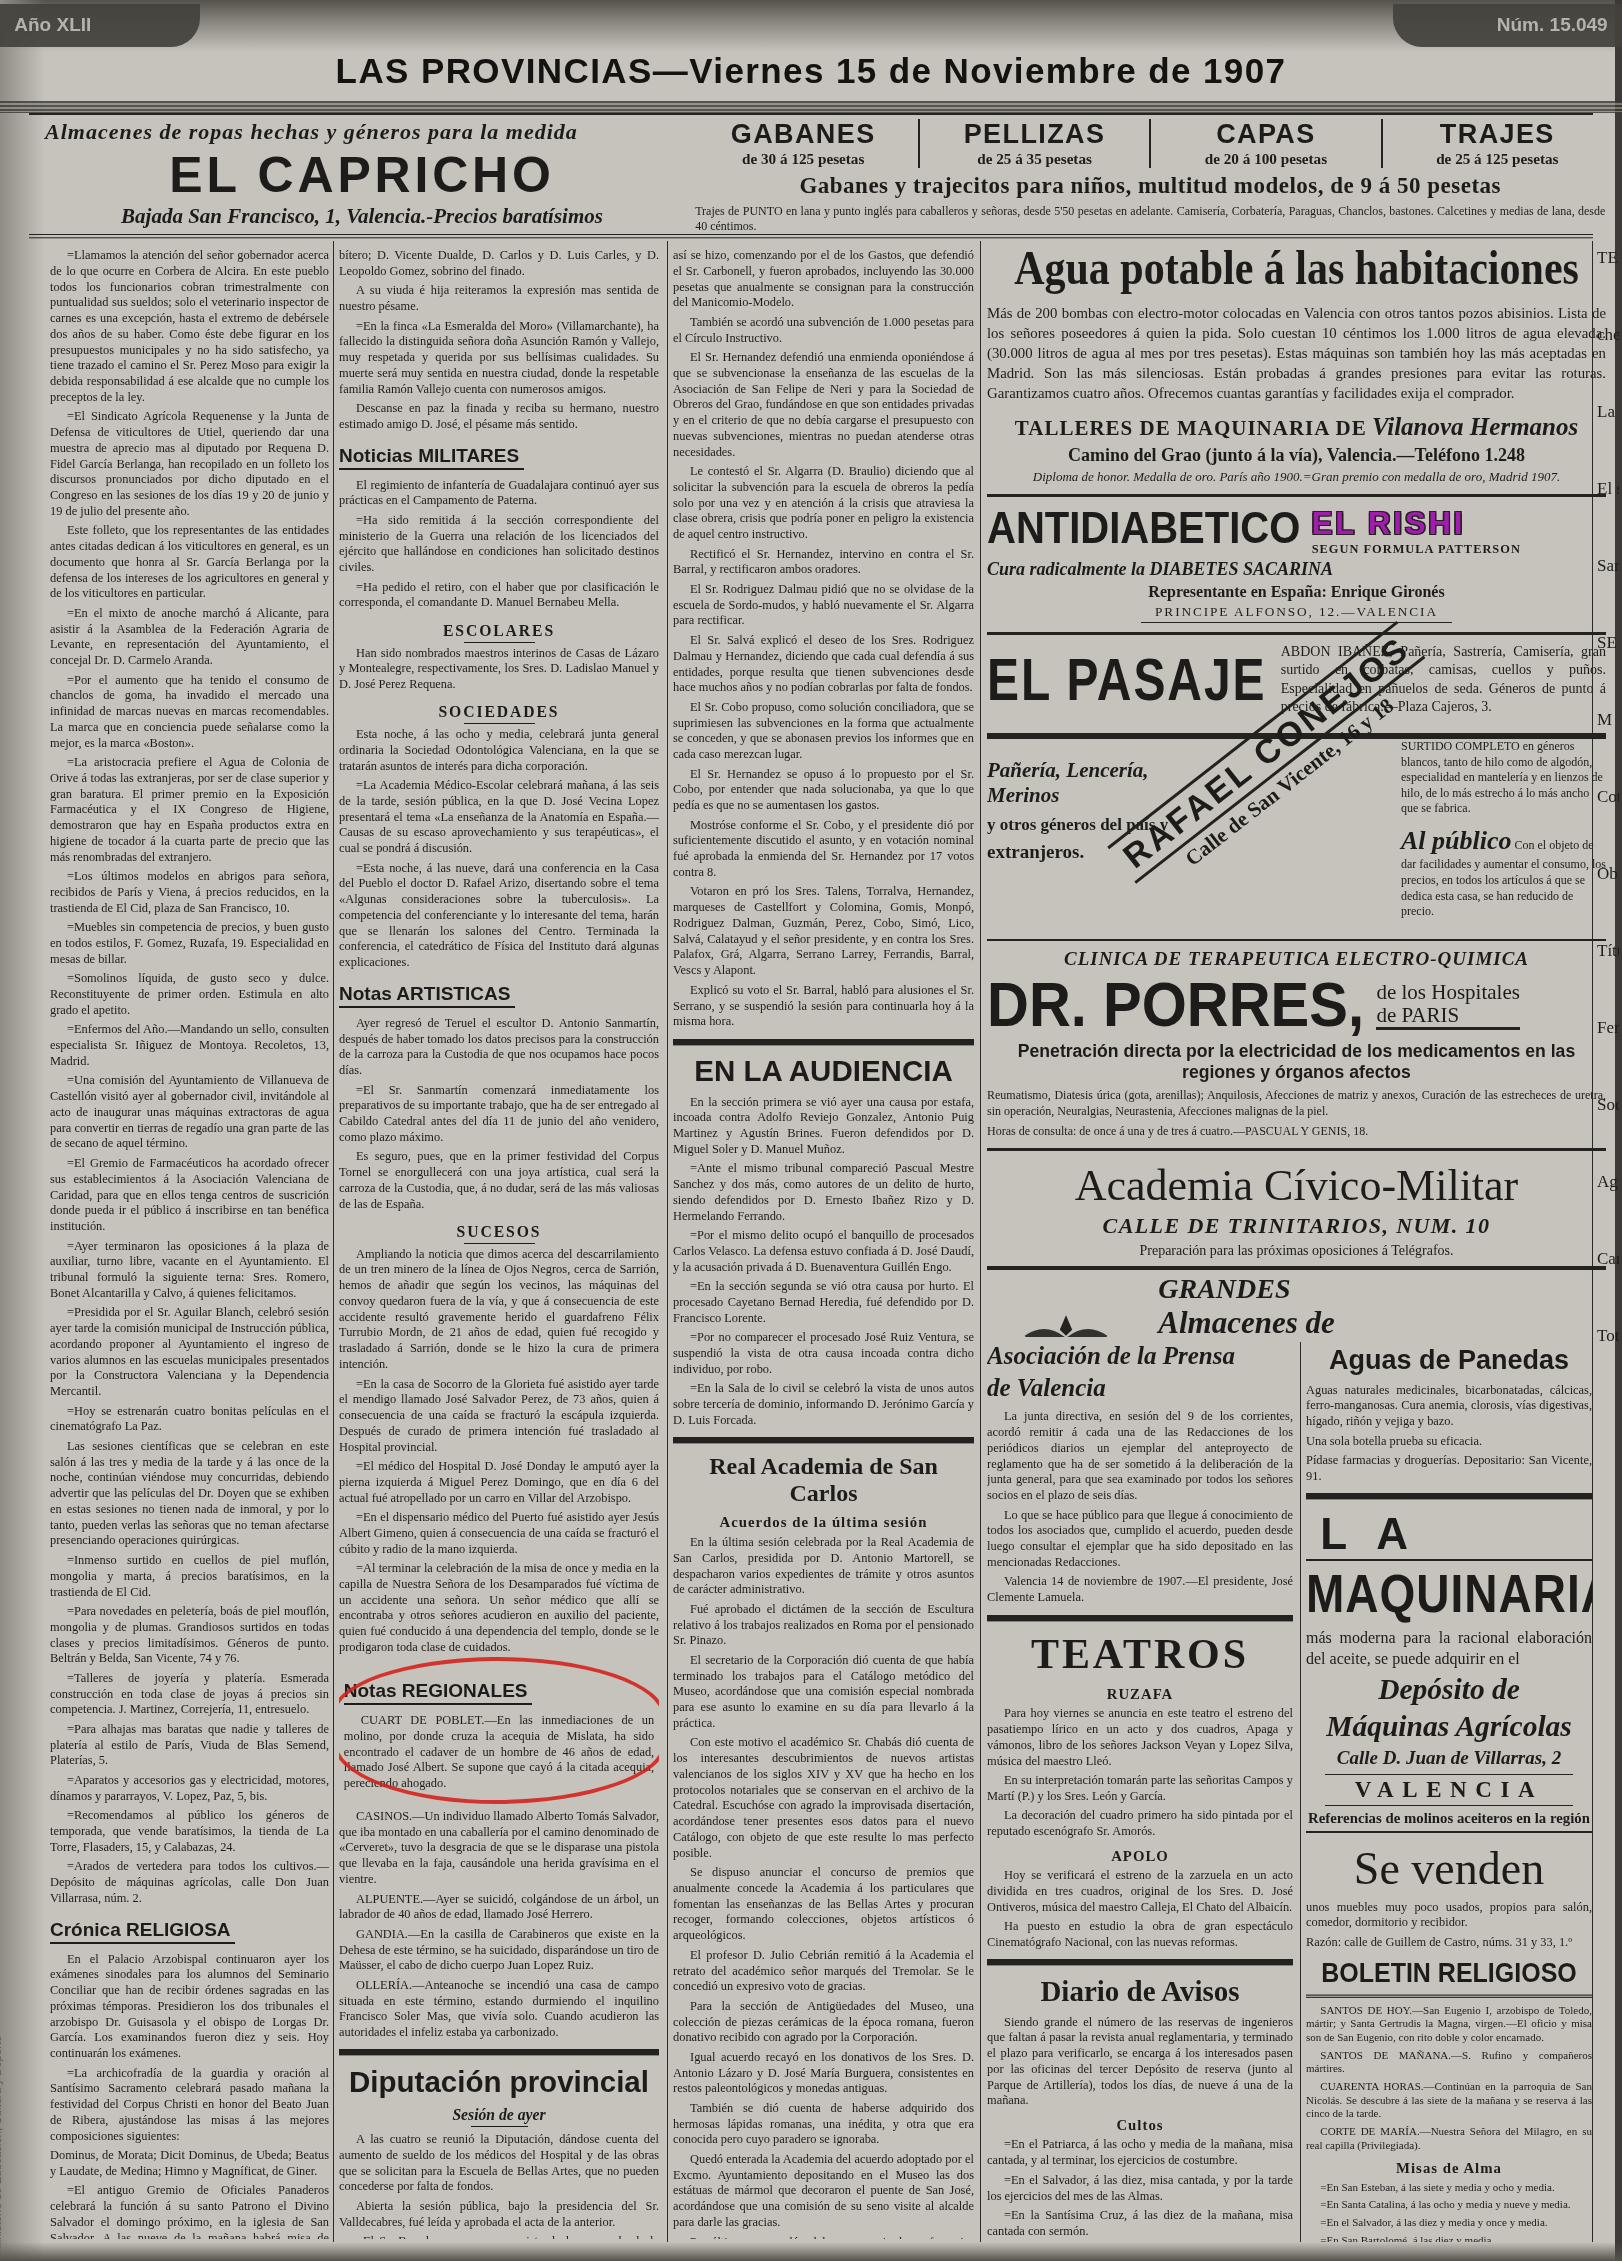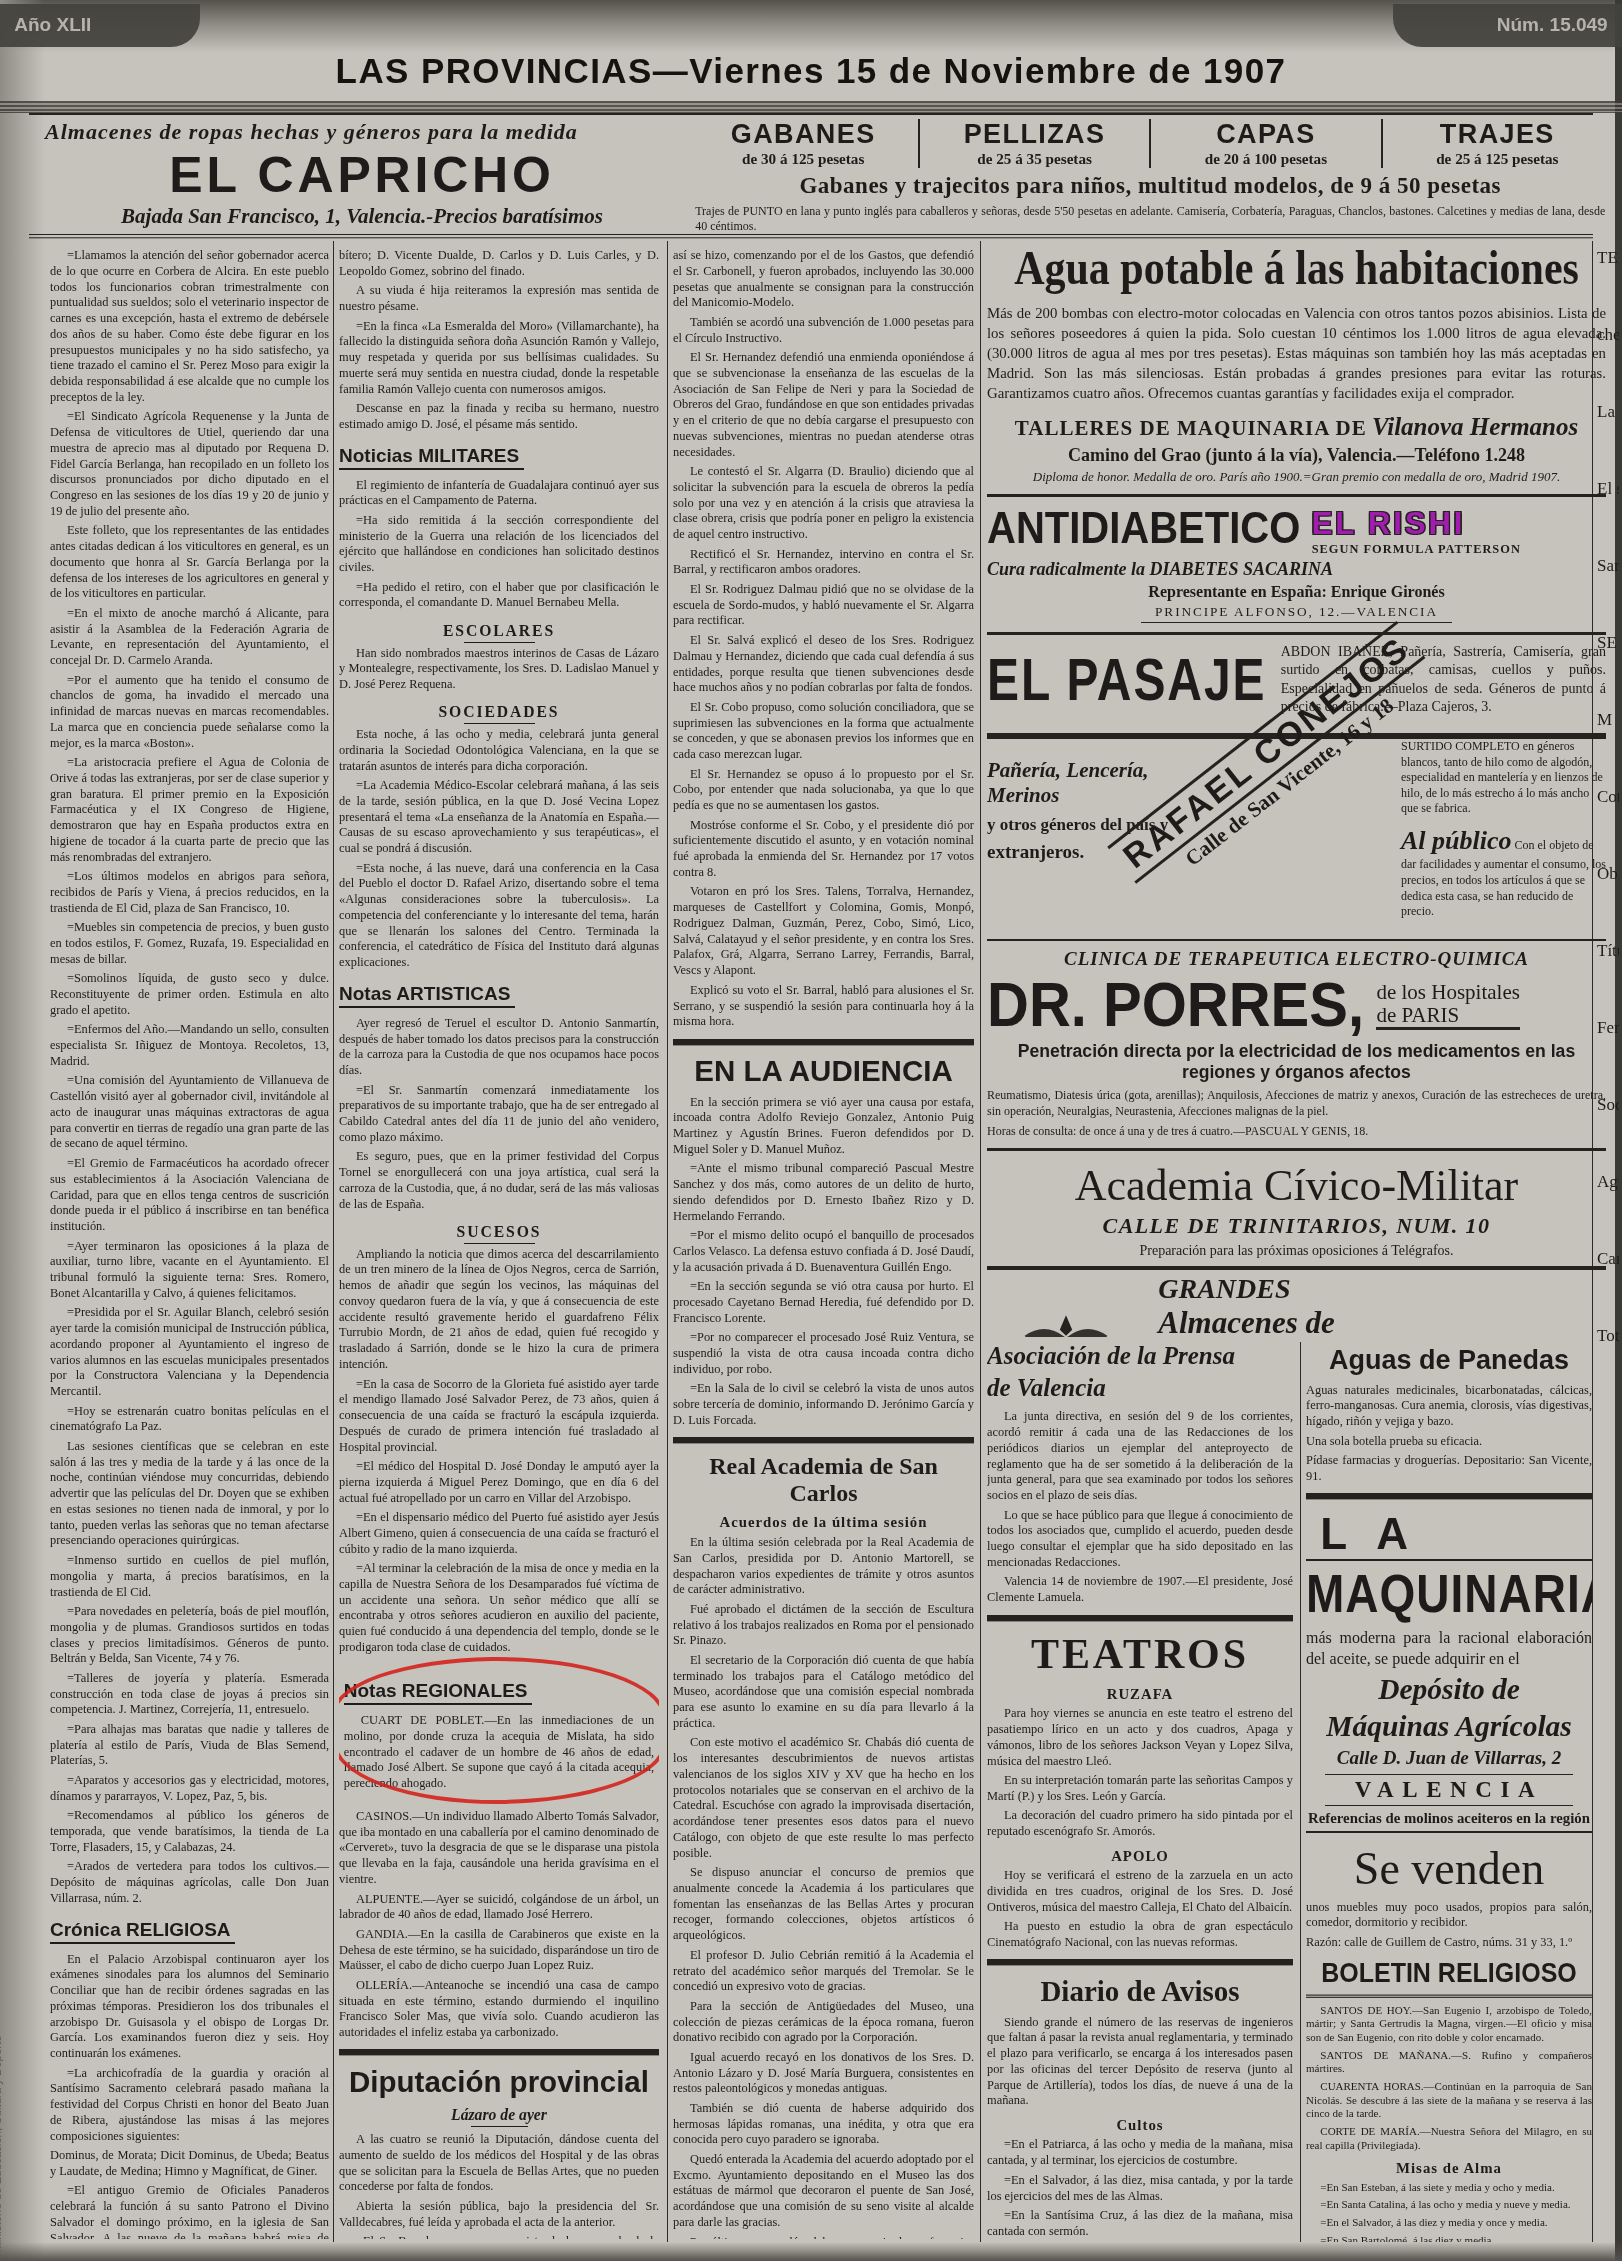--- a/index.html
+++ b/index.html
@@ -271,21 +271,21 @@
       <div class="wrap redcircle">
         <div class="b h2">Notas REGIONALES</div>
         <div class="b p">CUART DE POBLET.—En las inmediaciones de un molino, por donde cruza la acequia de Mislata, ha sido encontrado el cadaver de un hombre de 46 años de edad, llamado José Albert. Se supone que cayó á la citada acequia, pereciendo ahogado.</div>
       </div>
       <div class="b p">CASINOS.—Un individuo llamado Alberto Tomás Salvador, que iba montado en una caballería por el camino denominado de «Cerveret», tuvo la desgracia de que se le disparase una pistola que llevaba en la faja, causándole una herida gravísima en el vientre.</div>
       <div class="b p">ALPUENTE.—Ayer se suicidó, colgándose de un árbol, un labrador de 40 años de edad, llamado José Herrero.</div>
       <div class="b p">GANDIA.—En la casilla de Carabineros que existe en la Dehesa de este término, se ha suicidado, disparándose un tiro de Maüsser, el cabo de dicho cuerpo Juan Lopez Ruiz.</div>
       <div class="b p">OLLERÍA.—Anteanoche se incendió una casa de campo situada en este término, estando durmiendo el inquilino Francisco Soler Mas, que vivía solo. Cuando acudieron las autoridades el infeliz estaba ya carbonizado.</div>
       <div class="b ruleT"></div>
       <div class="b h1">Diputación provincial</div>
-      <div class="b h3i">Lázaro de ayer</div>
+      <div class="b h3i">Sesión de ayer</div>
       <div class="b p">A las cuatro se reunió la Diputación, dándose cuenta del aumento de sueldo de los médicos del Hospital y de las obras que se solicitan para la Escuela de Bellas Artes, que no pueden concederse por falta de fondos.</div>
       <div class="b p">Abierta la sesión pública, bajo la presidencia del Sr. Valldecabres, fué leída y aprobada el acta de la anterior.</div>
       <div class="b p">=El Sr. Barral propuso que en vista de lo avanzado de la hora se suspendiese la sesión, pero el Sr. Valldecabres dijo que para ganar tiempo podían comenzar á discutirse los Presupuestos, y</div>
     </div>
   <div id="col3" class="col">
       <div class="b pni">así se hizo, comenzando por el de los Gastos, que defendió el Sr. Carbonell, y fueron aprobados, incluyendo las 30.000 pesetas que anualmente se consignan para la construcción del Manicomio-Modelo.</div>
       <div class="b p">También se acordó una subvención de 1.000 pesetas para el Círculo Instructivo.</div>
       <div class="b p">El Sr. Hernandez defendió una enmienda oponiéndose á que se subvencionase la enseñanza de las escuelas de la Asociación de San Felipe de Neri y para la Sociedad de Obreros del Grao, fundándose en que son entidades privadas y en el criterio de que no debía cargarse el presupuesto con nuevas subvenciones, mientras no puedan atenderse otras necesidades.</div>
       <div class="b p">Le contestó el Sr. Algarra (D. Braulio) diciendo que al solicitar la subvención para la escuela de obreros la pedía solo por una vez y en atención á la crisis que atraviesa la clase obrera, crisis que podría poner en peligro la existencia de aquel centro instructivo.</div>
       <div class="b p">Rectificó el Sr. Hernandez, intervino en contra el Sr. Barral, y rectificaron ambos oradores.</div>

